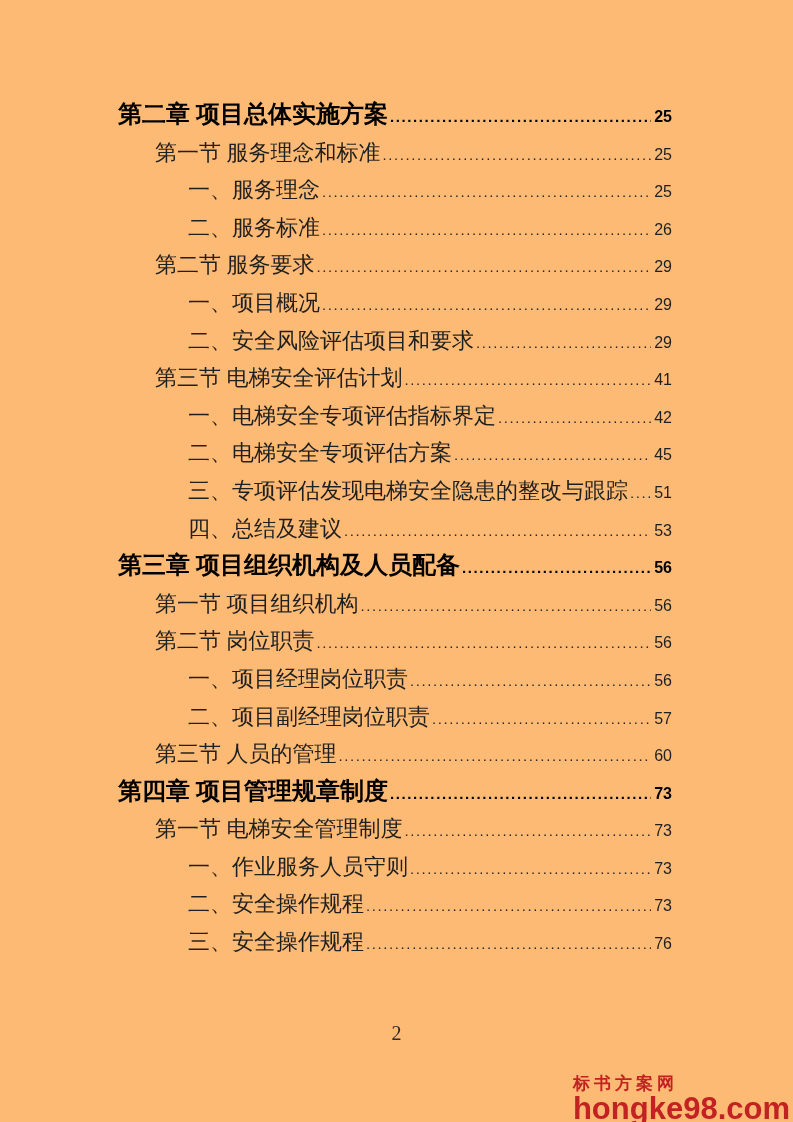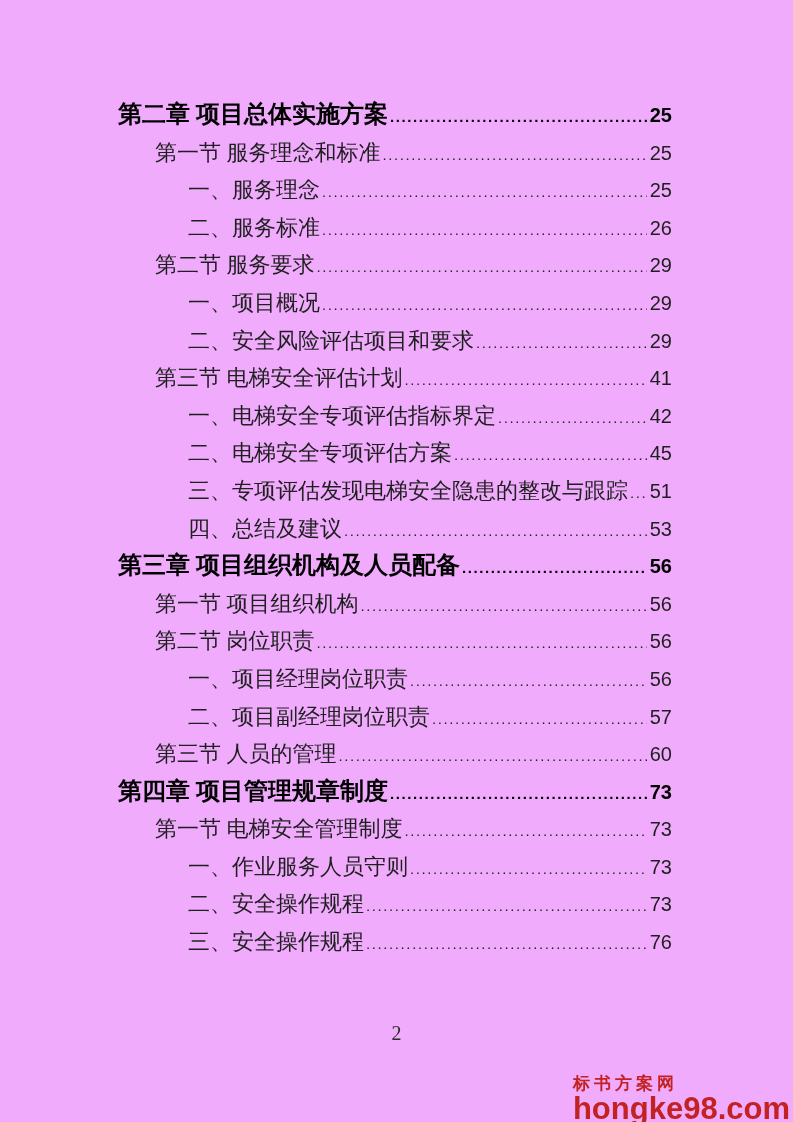--- a/index.html
+++ b/index.html
@@ -5,21 +5,21 @@
   html, body { margin: 0; padding: 0; }
   body {
     width: 793px; height: 1122px;
     background: #ffffff;
     position: relative;
     font-family: "Liberation Serif", serif;
     overflow: hidden;
   }
   .page {
     position: absolute; inset: 0;
-    background: #f0abfc;
+    background: #fdba74;
     text-decoration: underline;
   }
   .toc {
     position: absolute;
     left: 118px; top: 96px;
     width: 554px;
   }
   .toc-row {
     display: flex;
     align-items: baseline;
@@ -48,21 +48,21 @@
     letter-spacing: 1.6px;
     color: #262626;
   }
   .toc-leader::after {
     content: "....................................................................................................................................";
   }
   .lvl0 .toc-leader { font-weight: 700; color: #000; }
   .toc-page {
     flex-shrink: 0;
     font-family: "Liberation Sans", sans-serif;
-    font-size: 20px;
+    font-size: 16px;
     font-weight: 400;
     color: #1f1f1f;
   }
   .lvl0 .toc-page { font-weight: 700; color: #000; }
   .footer {
     position: absolute;
     left: 0; top: 1022px;
     width: 100%;
     text-align: center;
     font-size: 20px;

